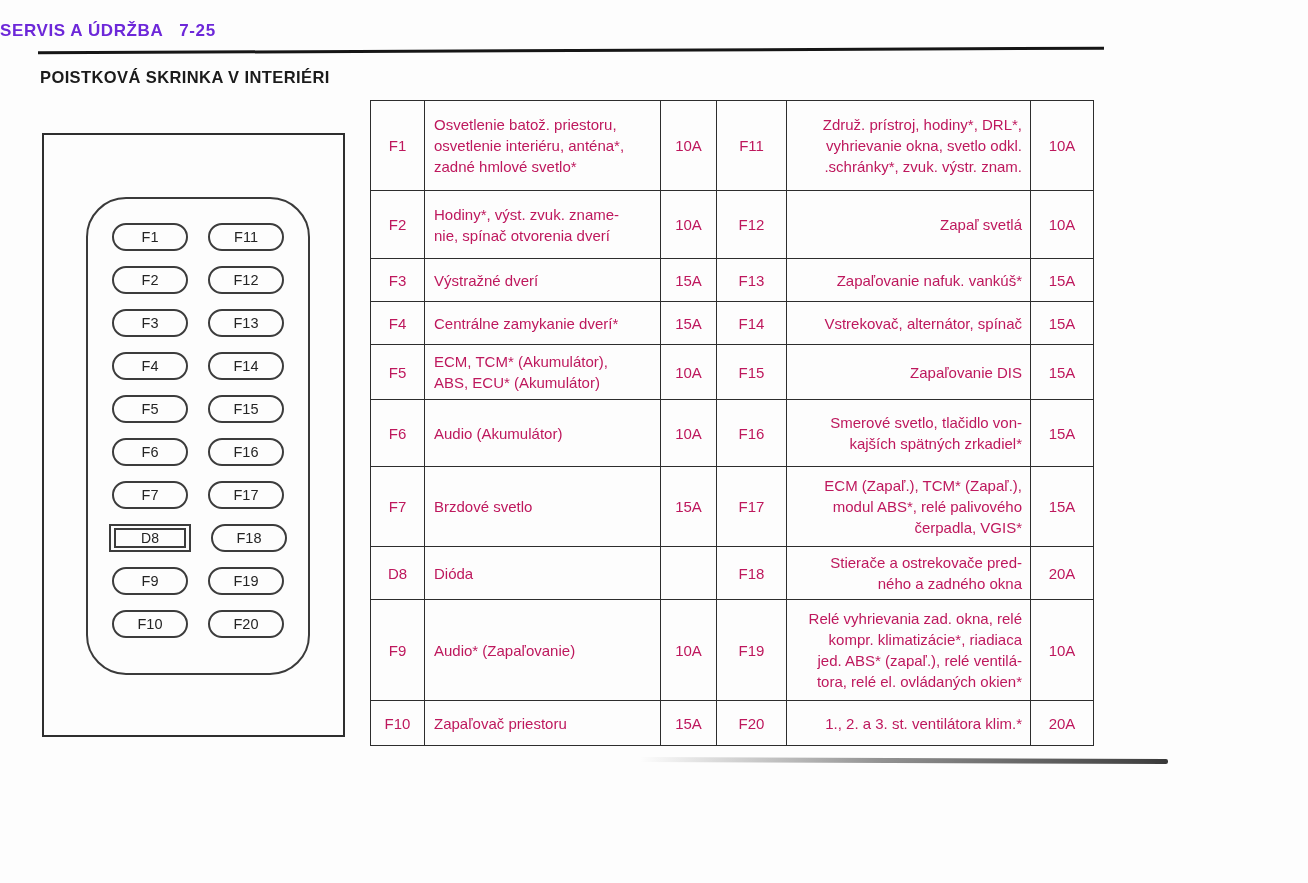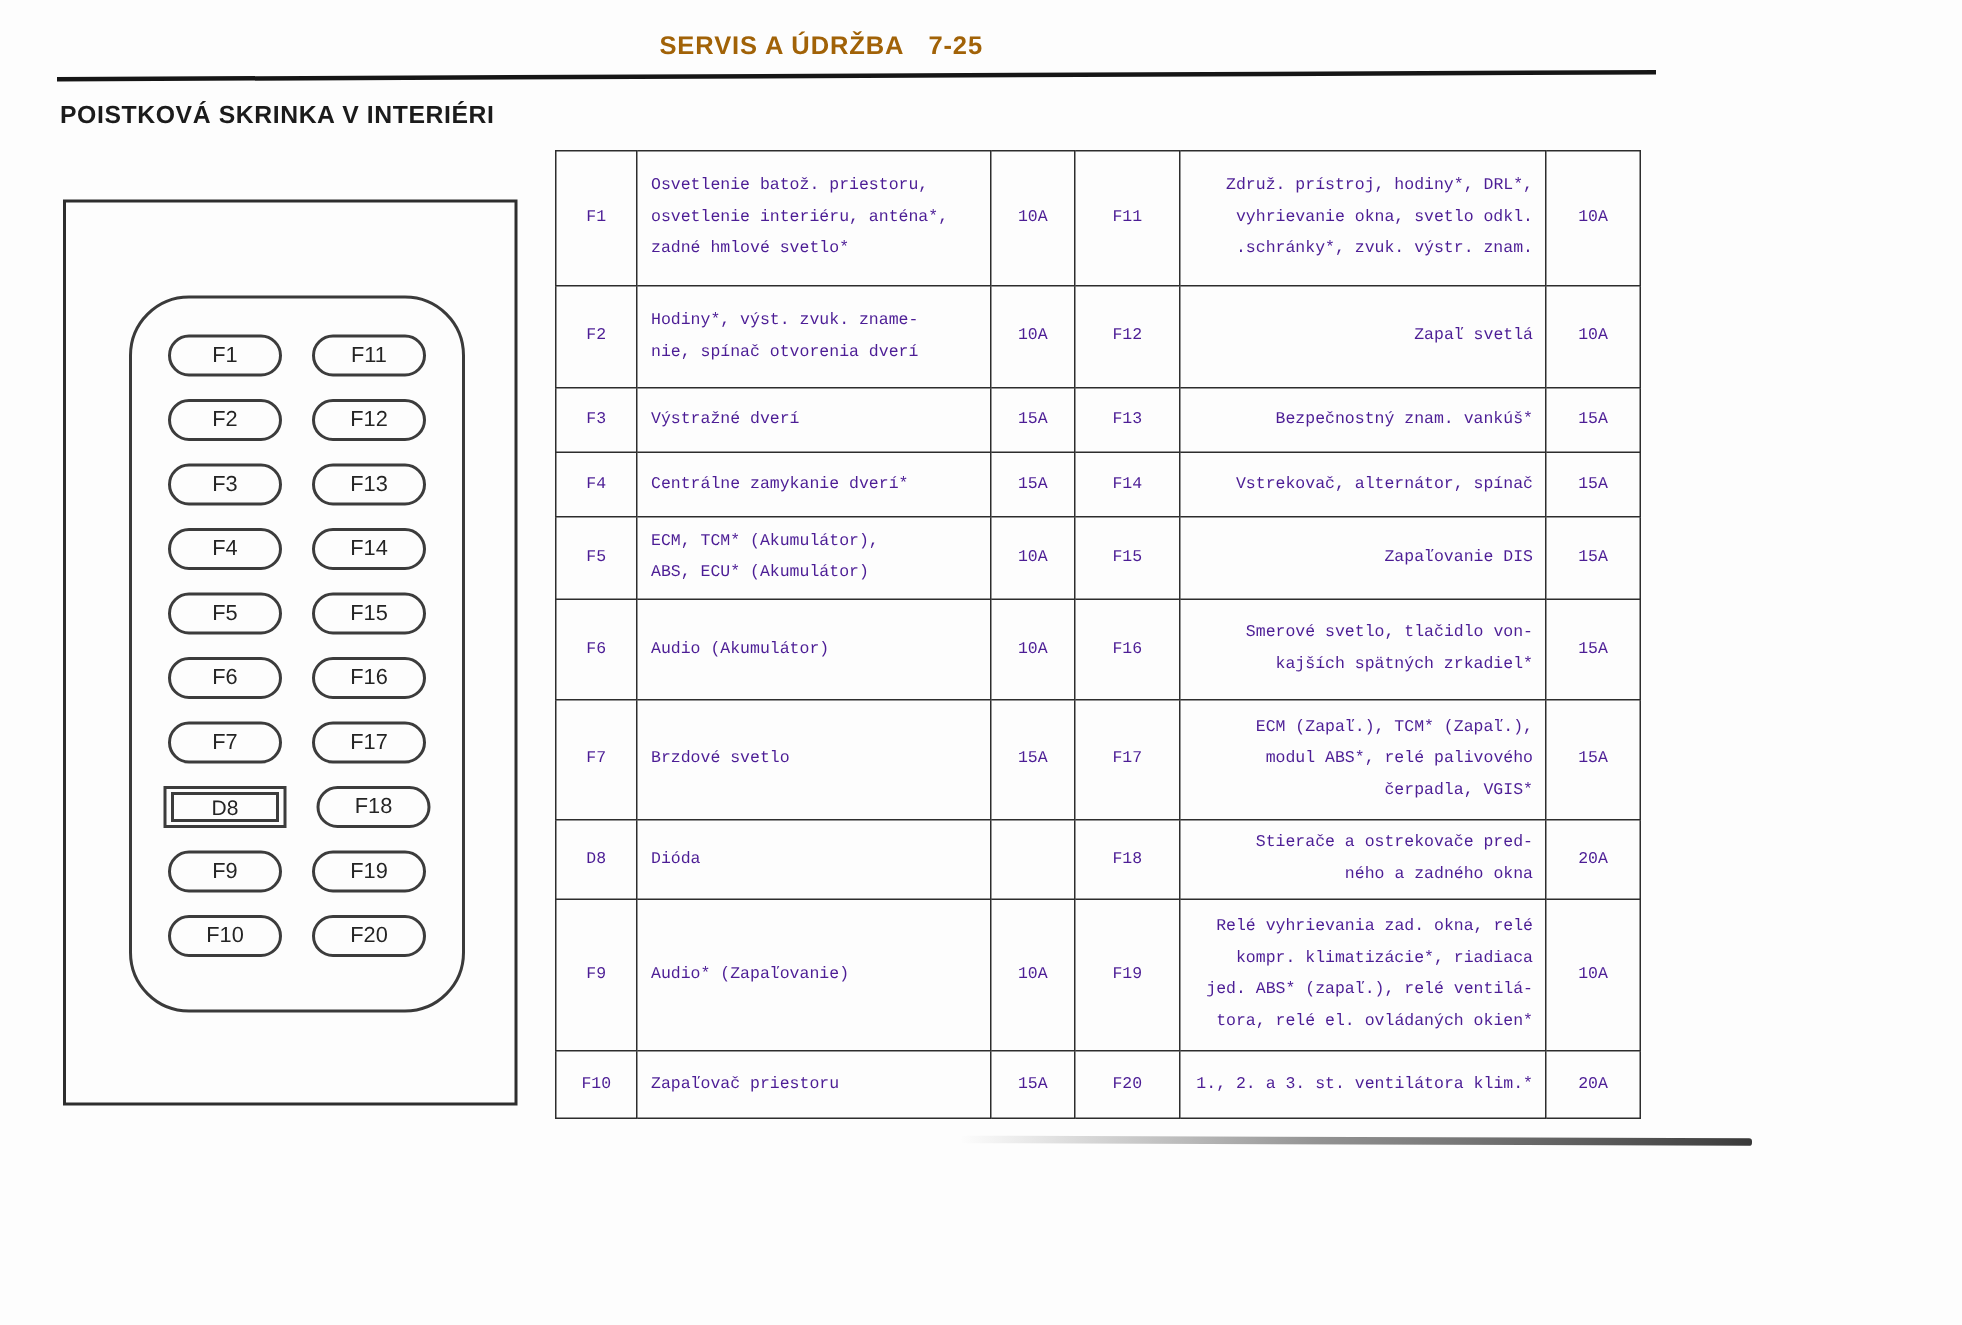--- a/index.html
+++ b/index.html
@@ -6,22 +6,22 @@
   body{
     width:1308px;height:883px;position:relative;overflow:hidden;
     background:#fdfdfd;
     font-family:"Liberation Sans","DejaVu Sans",sans-serif;
     color:#1f1f1f;
     -webkit-font-smoothing:antialiased;
   }
   
   .header{
     position:absolute;top:21px;left:0;width:1095px;
-    text-align:center;font-weight:bold;font-size:17px;letter-spacing:.6px;
-    color:#a16207;
+    text-align:left;font-weight:bold;font-size:17px;letter-spacing:.6px;
+    color:#6d28d9;
   }
   .header .pageno{margin-left:16px;}
   .header-rule{
     position:absolute;top:49px;left:38px;width:1066px;height:3px;
     background:#161616;transform:rotate(-0.25deg);
   }
   
   .section-title{
     position:absolute;top:68px;left:40px;
     font-weight:bold;font-size:16.5px;letter-spacing:.4px;color:#1b1b1b;
@@ -55,24 +55,23 @@
     font-size:14px;color:#242424;
   }
   
   .fuse-table-wrap{position:absolute;left:370px;top:100px;}
   table.fuse-table{
     border-collapse:collapse;table-layout:fixed;width:723px;
     background:#fdfdfd;
   }
   table.fuse-table td{
     border:1.6px solid #2d2d2d;
-    font-size:11px;line-height:21px;color:#4c1d95;
+    font-size:15px;line-height:21px;color:#be185d;
     vertical-align:middle;box-sizing:border-box;
     overflow:hidden;
-    font-family:Liberation Mono, monospace;
   }
   td.cell-id{text-align:center;width:54px;}
   td.cell-desc{text-align:left;padding:5px 8px 5px 9px;white-space:pre-line;width:236px;}
   td.cell-amp{text-align:center;width:56px;}
   td.cell-id2{text-align:center;width:70px;}
   td.cell-desc2{text-align:right;padding:5px 8px 5px 9px;white-space:pre-line;width:244px;}
   td.cell-amp2{text-align:center;width:63px;}
   tr.r0{height:90px;} tr.r1{height:68px;} tr.r2{height:43px;} tr.r3{height:43px;}
   tr.r4{height:55px;} tr.r5{height:67px;} tr.r6{height:80px;} tr.r7{height:53px;}
   tr.r8{height:101px;} tr.r9{height:45px;}
@@ -162,21 +161,21 @@
         <td class="cell-amp">10A</td>
         <td class="cell-id2">F12</td>
         <td class="cell-desc2">Zapaľ svetlá</td>
         <td class="cell-amp2">10A</td>
       </tr>
       <tr class="r2">
         <td class="cell-id">F3</td>
         <td class="cell-desc">Výstražné dverí</td>
         <td class="cell-amp">15A</td>
         <td class="cell-id2">F13</td>
-        <td class="cell-desc2">Bezpečnostný znam. vankúš*</td>
+        <td class="cell-desc2">Zapaľovanie nafuk. vankúš*</td>
         <td class="cell-amp2">15A</td>
       </tr>
       <tr class="r3">
         <td class="cell-id">F4</td>
         <td class="cell-desc">Centrálne zamykanie dverí*</td>
         <td class="cell-amp">15A</td>
         <td class="cell-id2">F14</td>
         <td class="cell-desc2">Vstrekovač, alternátor, spínač</td>
         <td class="cell-amp2">15A</td>
       </tr>

